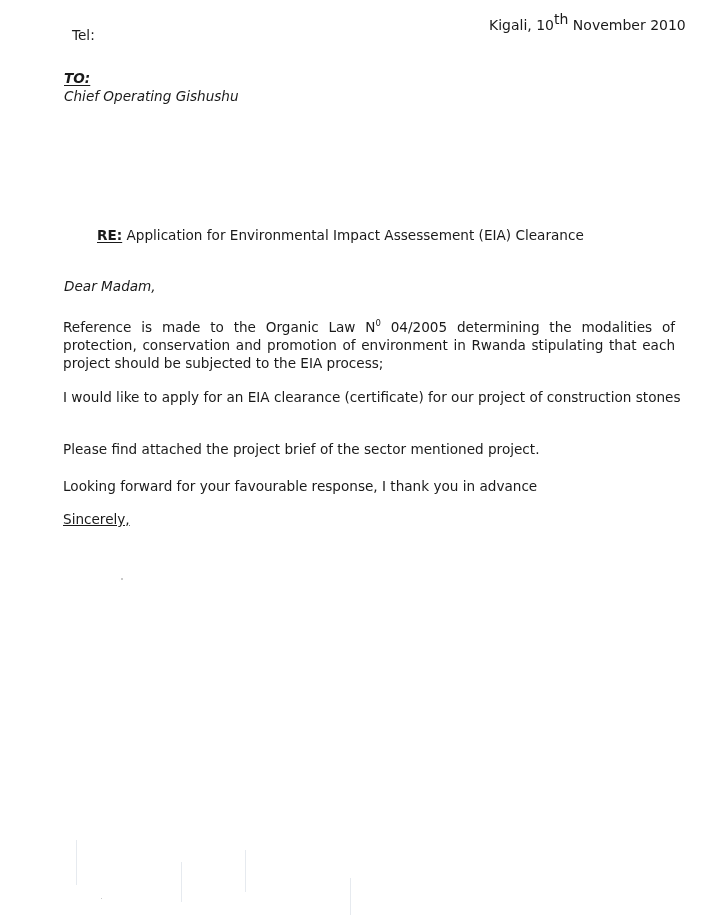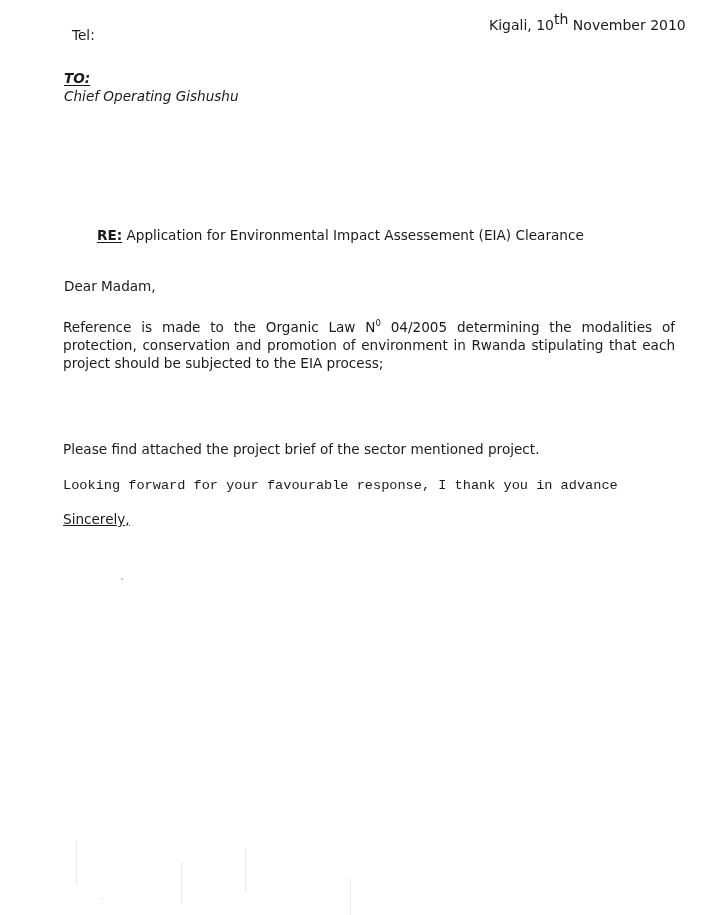--- a/index.html
+++ b/index.html
@@ -5,26 +5,26 @@
     html, body { margin: 0; padding: 0; background: #ffffff; }
     body { width: 723px; height: 915px; position: relative; overflow: hidden;
            font-family: "DejaVu Sans", sans-serif; color: #1a1a1a; font-size: 13.6px; }
     .abs { position: absolute; white-space: nowrap; }
     .date { left: 489px; top: 11px; font-size: 14px; }
     .date sup { font-size: 14px; vertical-align: 6px; }
     .tel { left: 72px; top: 27px; }
     .ul { text-decoration: underline; font-weight: bold; text-underline-offset: 2px; }
     .to-block { left: 64px; top: 69px; line-height: 18px; font-style: italic; }
     .re { left: 64px; top: 227px; margin-left: 33px; }
-    .salutation { left: 64px; top: 278px; }
+    .salutation { left: 64px; top: 278px; font-style: italic; }
     .para { position: absolute; left: 63px; width: 612px; line-height: 18px; text-align: justify; }
     .p1 { top: 314px; }
     .p2 { top: 388px; white-space: nowrap; }
     .p3 { top: 440px; }
-    .p4 { top: 477px; font-family: Liberation Mono, monospace; }
+    .p4 { top: 477px; }
     .p5 { top: 510px; text-decoration: underline; }
     .sup { font-size: 8.5px; vertical-align: 6px; }
     .redacted { display: inline-block; color: transparent; }
     .faint { position: absolute; width: 1px; background: #e6eaef; }
     .dot { position: absolute; width: 2px; height: 2px; background: #b8b8b8; border-radius: 1px; }
   </style>
 </head>
 <body>
 
 <div class="abs date"><span>Kigali, 10</span><sup>th</sup><span> November 2010</span></div>
@@ -36,20 +36,21 @@
   <div>Chief Operating Gishushu</div>
 </div>
 
 <div class="abs re"><span class="ul">RE:</span><span> Application for Environmental Impact Assessement (EIA) Clearance</span></div>
 
 <div class="abs salutation">Dear Madam,</div>
 
 <div class="para p1"><span>Reference is made to the Organic Law N</span><span class="sup">0</span><span> 04/2005 determining the modalities of protection, conservation and promotion of environment in Rwanda stipulating that each project should be subjected to the EIA process;</span></div>
 
 <div class="para p2">
+  <div>I would like to apply for an EIA clearance (certificate) for our project of construction stones</div>
 </div>
 
 <div class="para p3">Please find attached the project brief of the sector mentioned project.</div>
 <div class="para p4">Looking forward for your favourable response, I thank you in advance</div>
 <div class="para p5">Sincerely,</div>
 
 <div class="dot" style="left:121px; top:578px;"></div>
 <div class="faint" style="left:76px; top:840px; height:45px;"></div>
 <div class="faint" style="left:181px; top:862px; height:40px;"></div>
 <div class="faint" style="left:245px; top:850px; height:42px;"></div>

